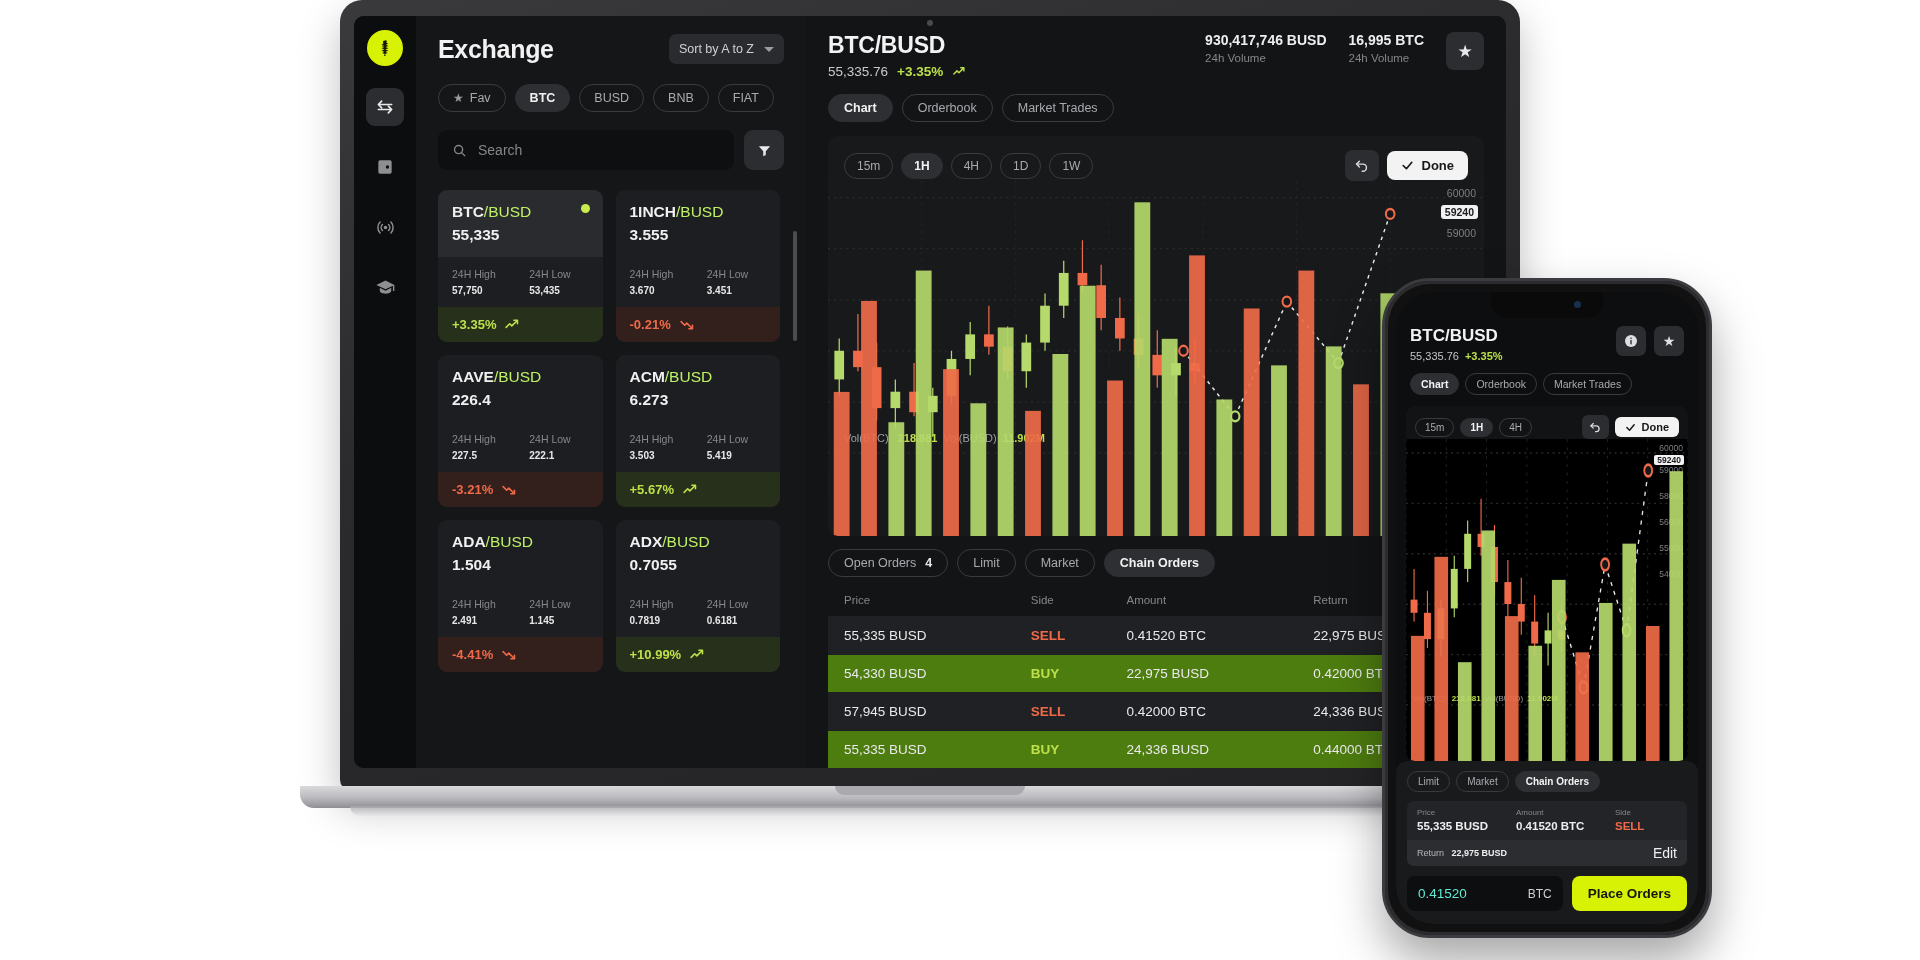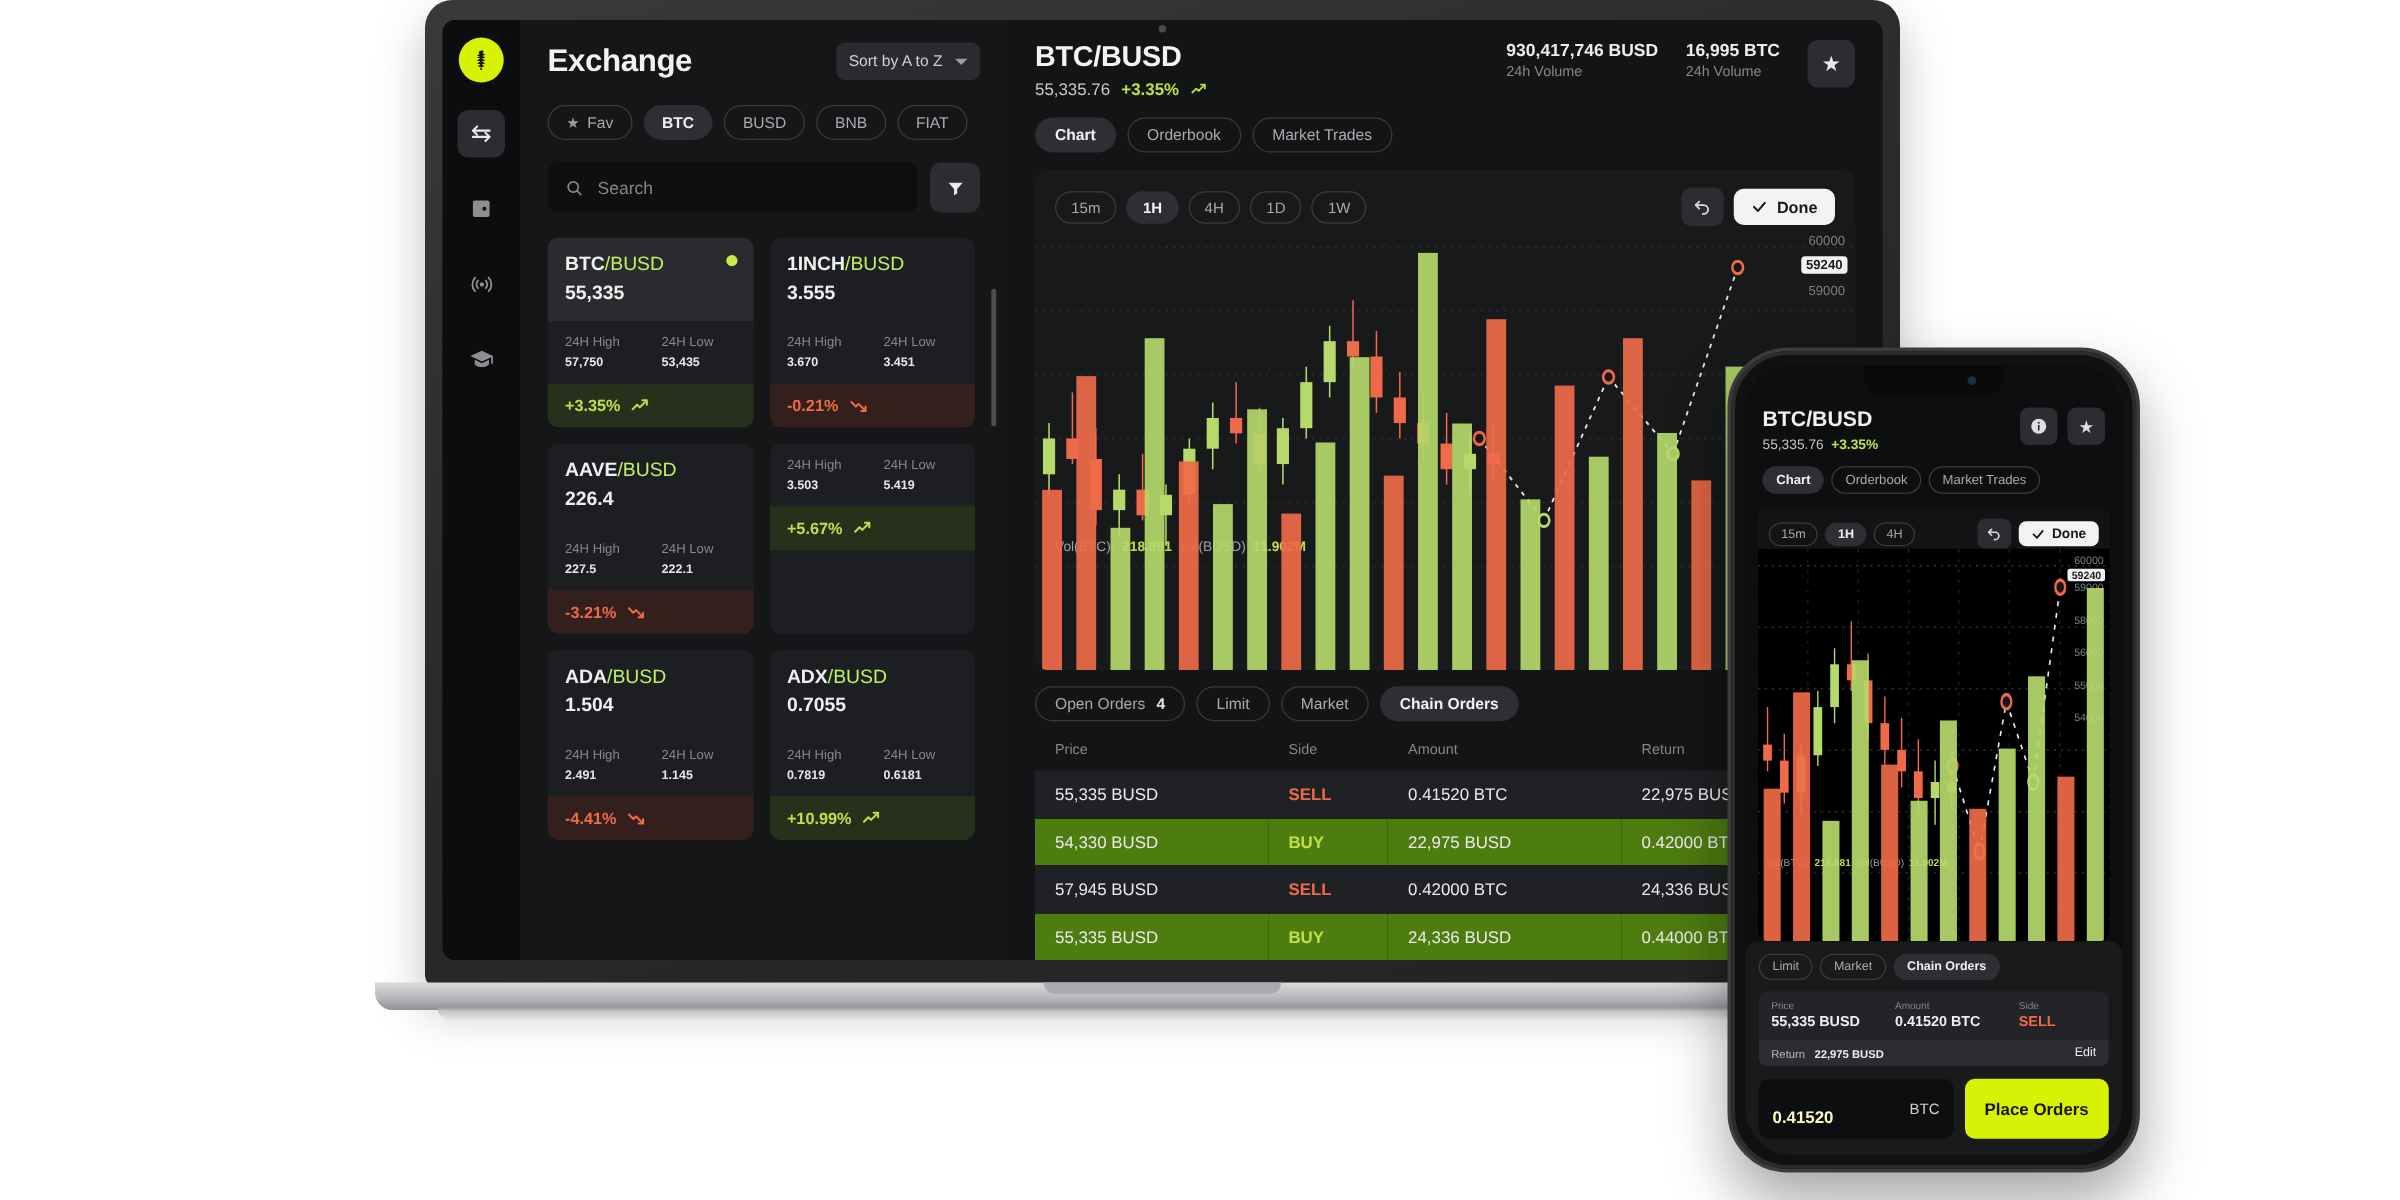--- a/index.html
+++ b/index.html
@@ -177,25 +177,25 @@
   .ph-ot.active{background:#2e2f33;color:#f2f2f3;border-color:#2e2f33;font-weight:bold;}
   .ph-card{margin-top:9px;background:#232427;border-radius:7px;overflow:hidden;}
   .ph-crow{display:flex;padding:7px 10px 8px 10px;gap:8px;}
   .ph-ccol{flex:1;}
   .ph-cl{font-size:8px;color:#86878b;}
   .ph-cv{font-size:11.5px;color:#eeeef0;margin-top:3px;font-weight:bold;}
   .ph-cv.sell{color:#ef6a48;}
   .ph-cret{display:flex;justify-content:space-between;align-items:center;background:#2c2d30;
     padding:5px 10px;font-size:9px;color:#b6b7ba;}
   .ph-cret b{color:#eeeef0;margin-left:5px;}
-  .ph-cret .edit{color:#eeeef0;font-size:10px;}
+  .ph-cret .edit{color:#eeeef0;font-size:14px;}
   .ph-bottom{display:flex;gap:9px;margin-top:10px;}
   .ph-amt{flex:1;background:#0d0e10;border-radius:8px;padding:10px 11px;display:flex;
     justify-content:space-between;align-items:center;}
-  .ph-amt .v{font-size:13.5px;color:#fef9c3;font-weight:bold;margin-top:13px;}
+  .ph-amt .v{font-size:13.5px;color:#5eead4;font-weight:normal;}
   .ph-amt .u{font-size:12px;color:#cfd0d2;}
   .ph-place{background:#d7f205;color:#16170f;border-radius:8px;padding:10px 16px;font-size:13.5px;
     font-weight:bold;display:flex;align-items:center;}
 </style>
 </head>
 <body>
 
 <div class="stage">
 
   <div class="laptop">
@@ -342,20 +342,24 @@
                 </div>
                 <div class="c-foot down">
                   <span>-3.21%</span>
                   <svg width="17" height="17" viewBox="0 0 24 24" fill="none" stroke="#ef6a48" stroke-width="2.3" stroke-linecap="round" stroke-linejoin="round">
                     <path d="M3 8l5 5 3-3 7 7"></path>
                     <path d="M14 18h5v-5"></path>
                   </svg>
                 </div>
               </div>
               <div class="card">
+                <div class="c-top">
+                  <div class="c-pair"><span>ACM</span><span class="quote">/BUSD</span></div>
+                  <div class="c-price">6.273</div>
+                </div>
                 <div class="c-mid">
                   <div class="c-col">
                     <div class="c-lbl">24H High</div>
                     <div class="c-val">3.503</div>
                   </div>
                   <div class="c-col">
                     <div class="c-lbl">24H Low</div>
                     <div class="c-val">5.419</div>
                   </div>
                 </div>

